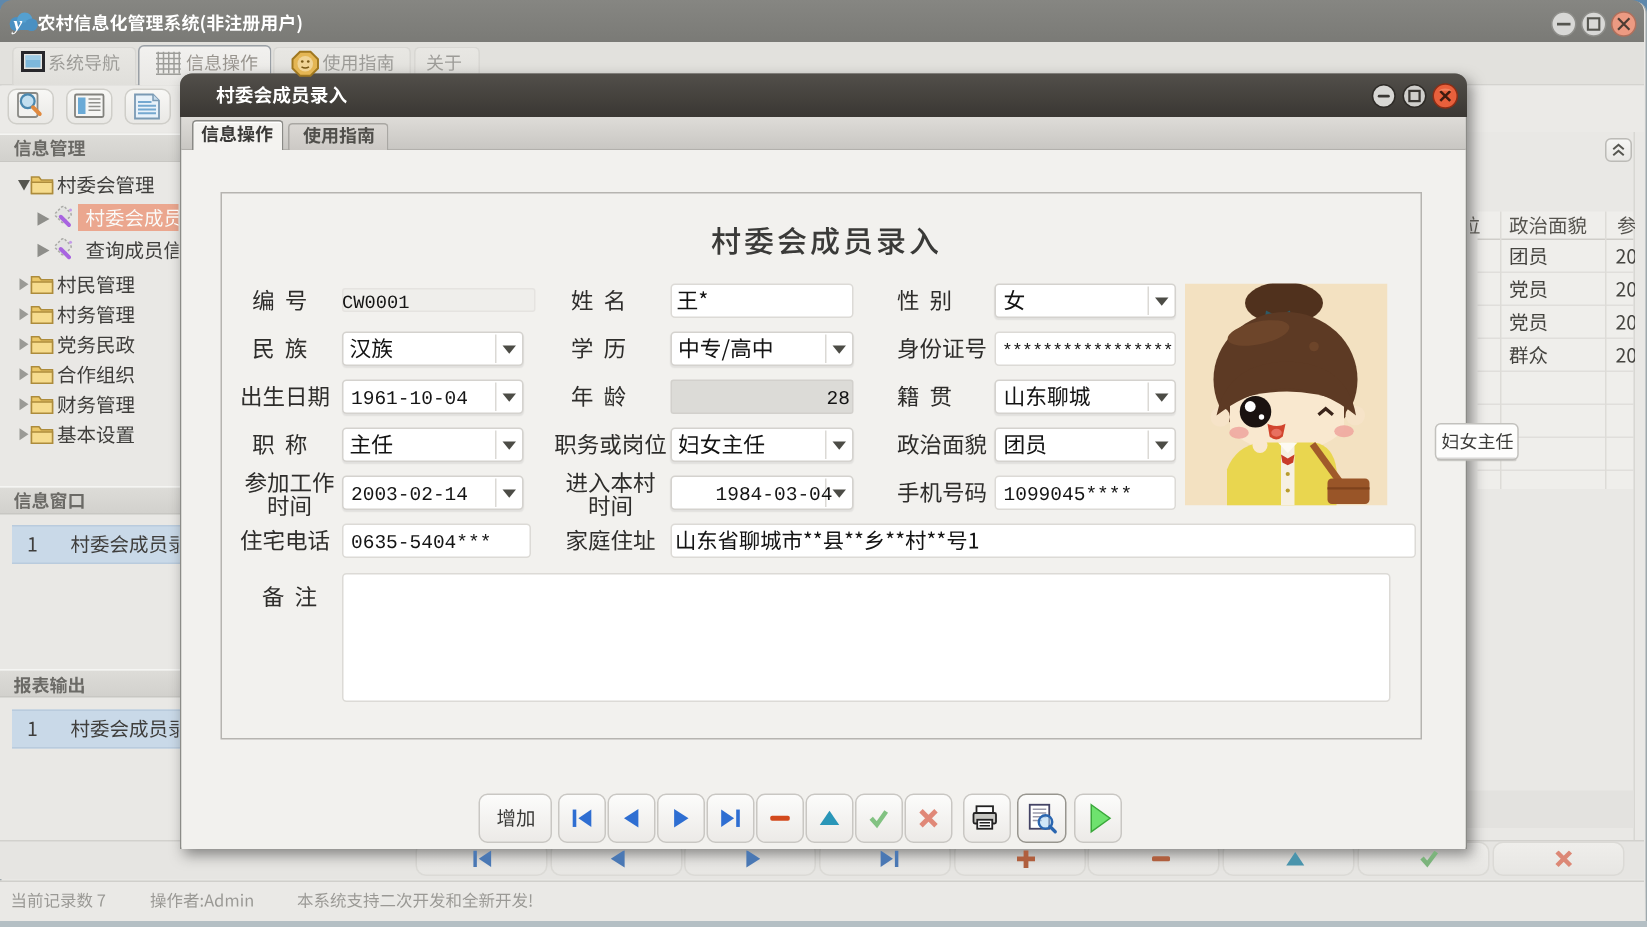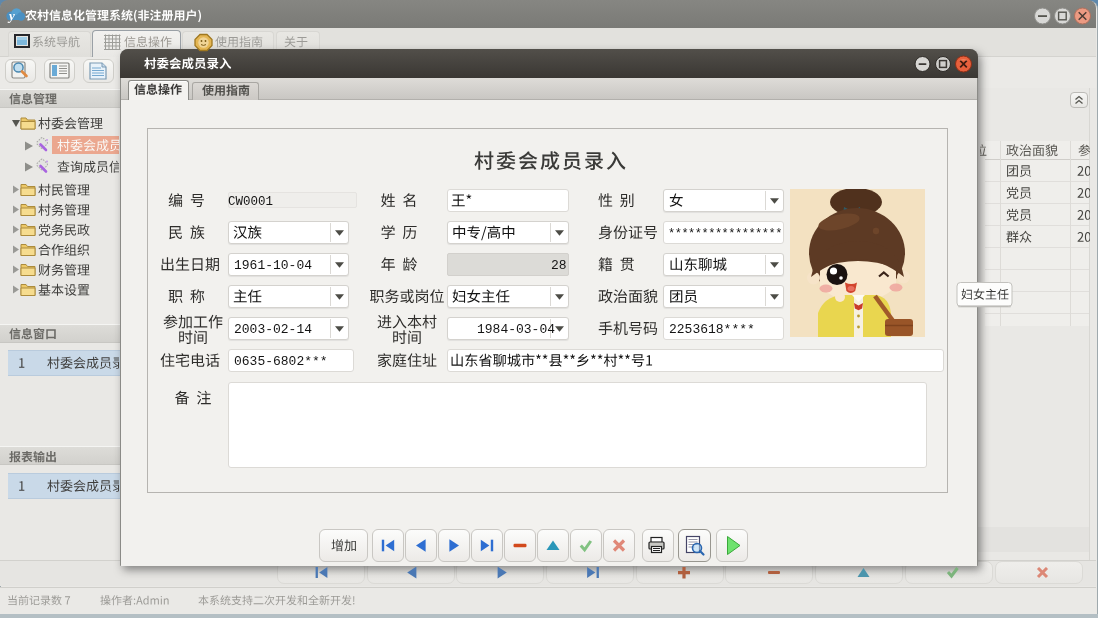--- a/index.html
+++ b/index.html
@@ -133,22 +133,22 @@
 <div class="dbtn" style="left:603px;width:32px"></div>
 <div class="dbtn" style="left:642px;width:32px"></div>
 <div class="dbtn" style="left:678px;width:33px;border-color:#98968f"></div>
 <div class="dbtn" style="left:716px;width:32px"></div>
 <span class="mono" style="left:228px;top:195px;font-size:12.5px">CW0001</span>
 <span class="mono" style="left:668px;top:227px;font-size:12px;letter-spacing:-0.5px">*****************</span>
 <span class="mono" style="left:234px;top:258px">1961-10-04</span>
 <span class="mono" style="left:551px;top:258px">28</span>
 <span class="mono" style="left:234px;top:322px">2003-02-14</span>
 <span class="mono" style="left:477px;top:322px">1984-03-04</span>
-<span class="mono" style="left:669px;top:322px">2253618****</span>
-<span class="mono" style="left:234px;top:354px">0635-6802***</span>
+<span class="mono" style="left:669px;top:322px">1099045****</span>
+<span class="mono" style="left:234px;top:354px">0635-5404***</span>
 <svg class="abs" style="left:0;top:0;z-index:50" width="1098" height="618">
     <defs>
       <clipPath id="clipL">
         <rect x="0" y="88" width="119" height="472"></rect>
       </clipPath>
       <clipPath id="clipR">
         <rect x="980" y="88" width="110" height="472"></rect>
       </clipPath>
       <clipPath id="clipB">
         <rect x="0" y="567" width="1098" height="20"></rect>

